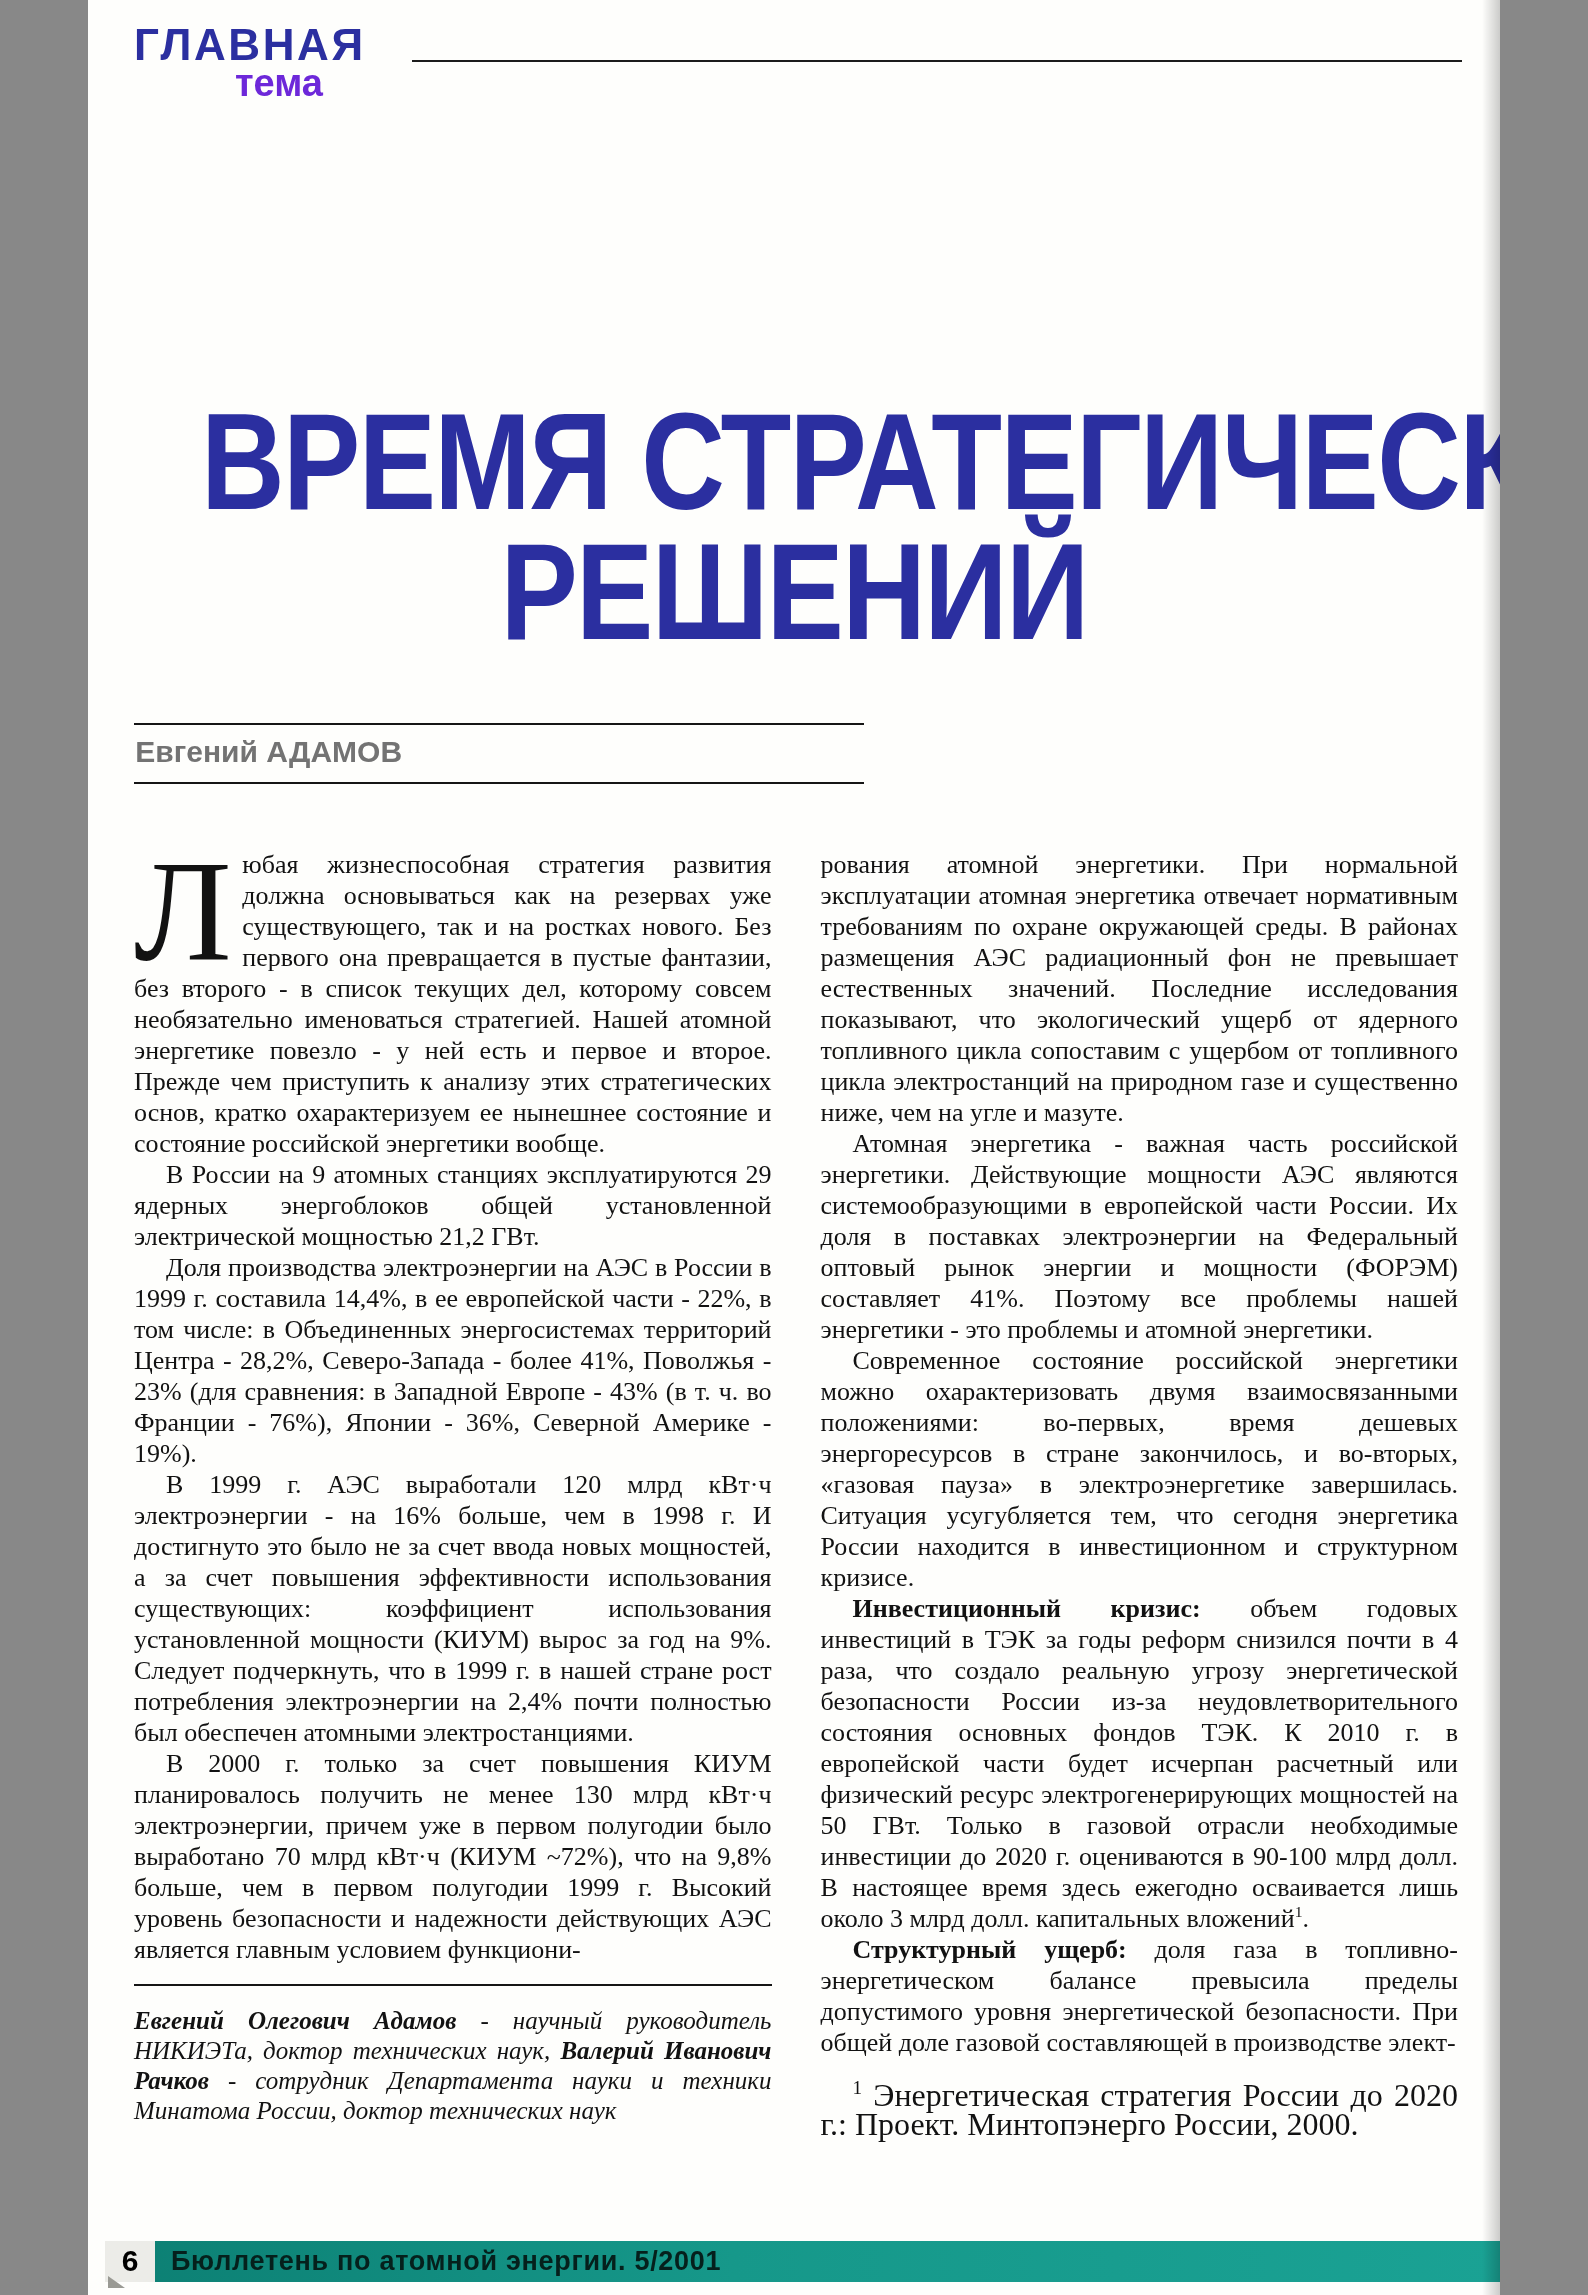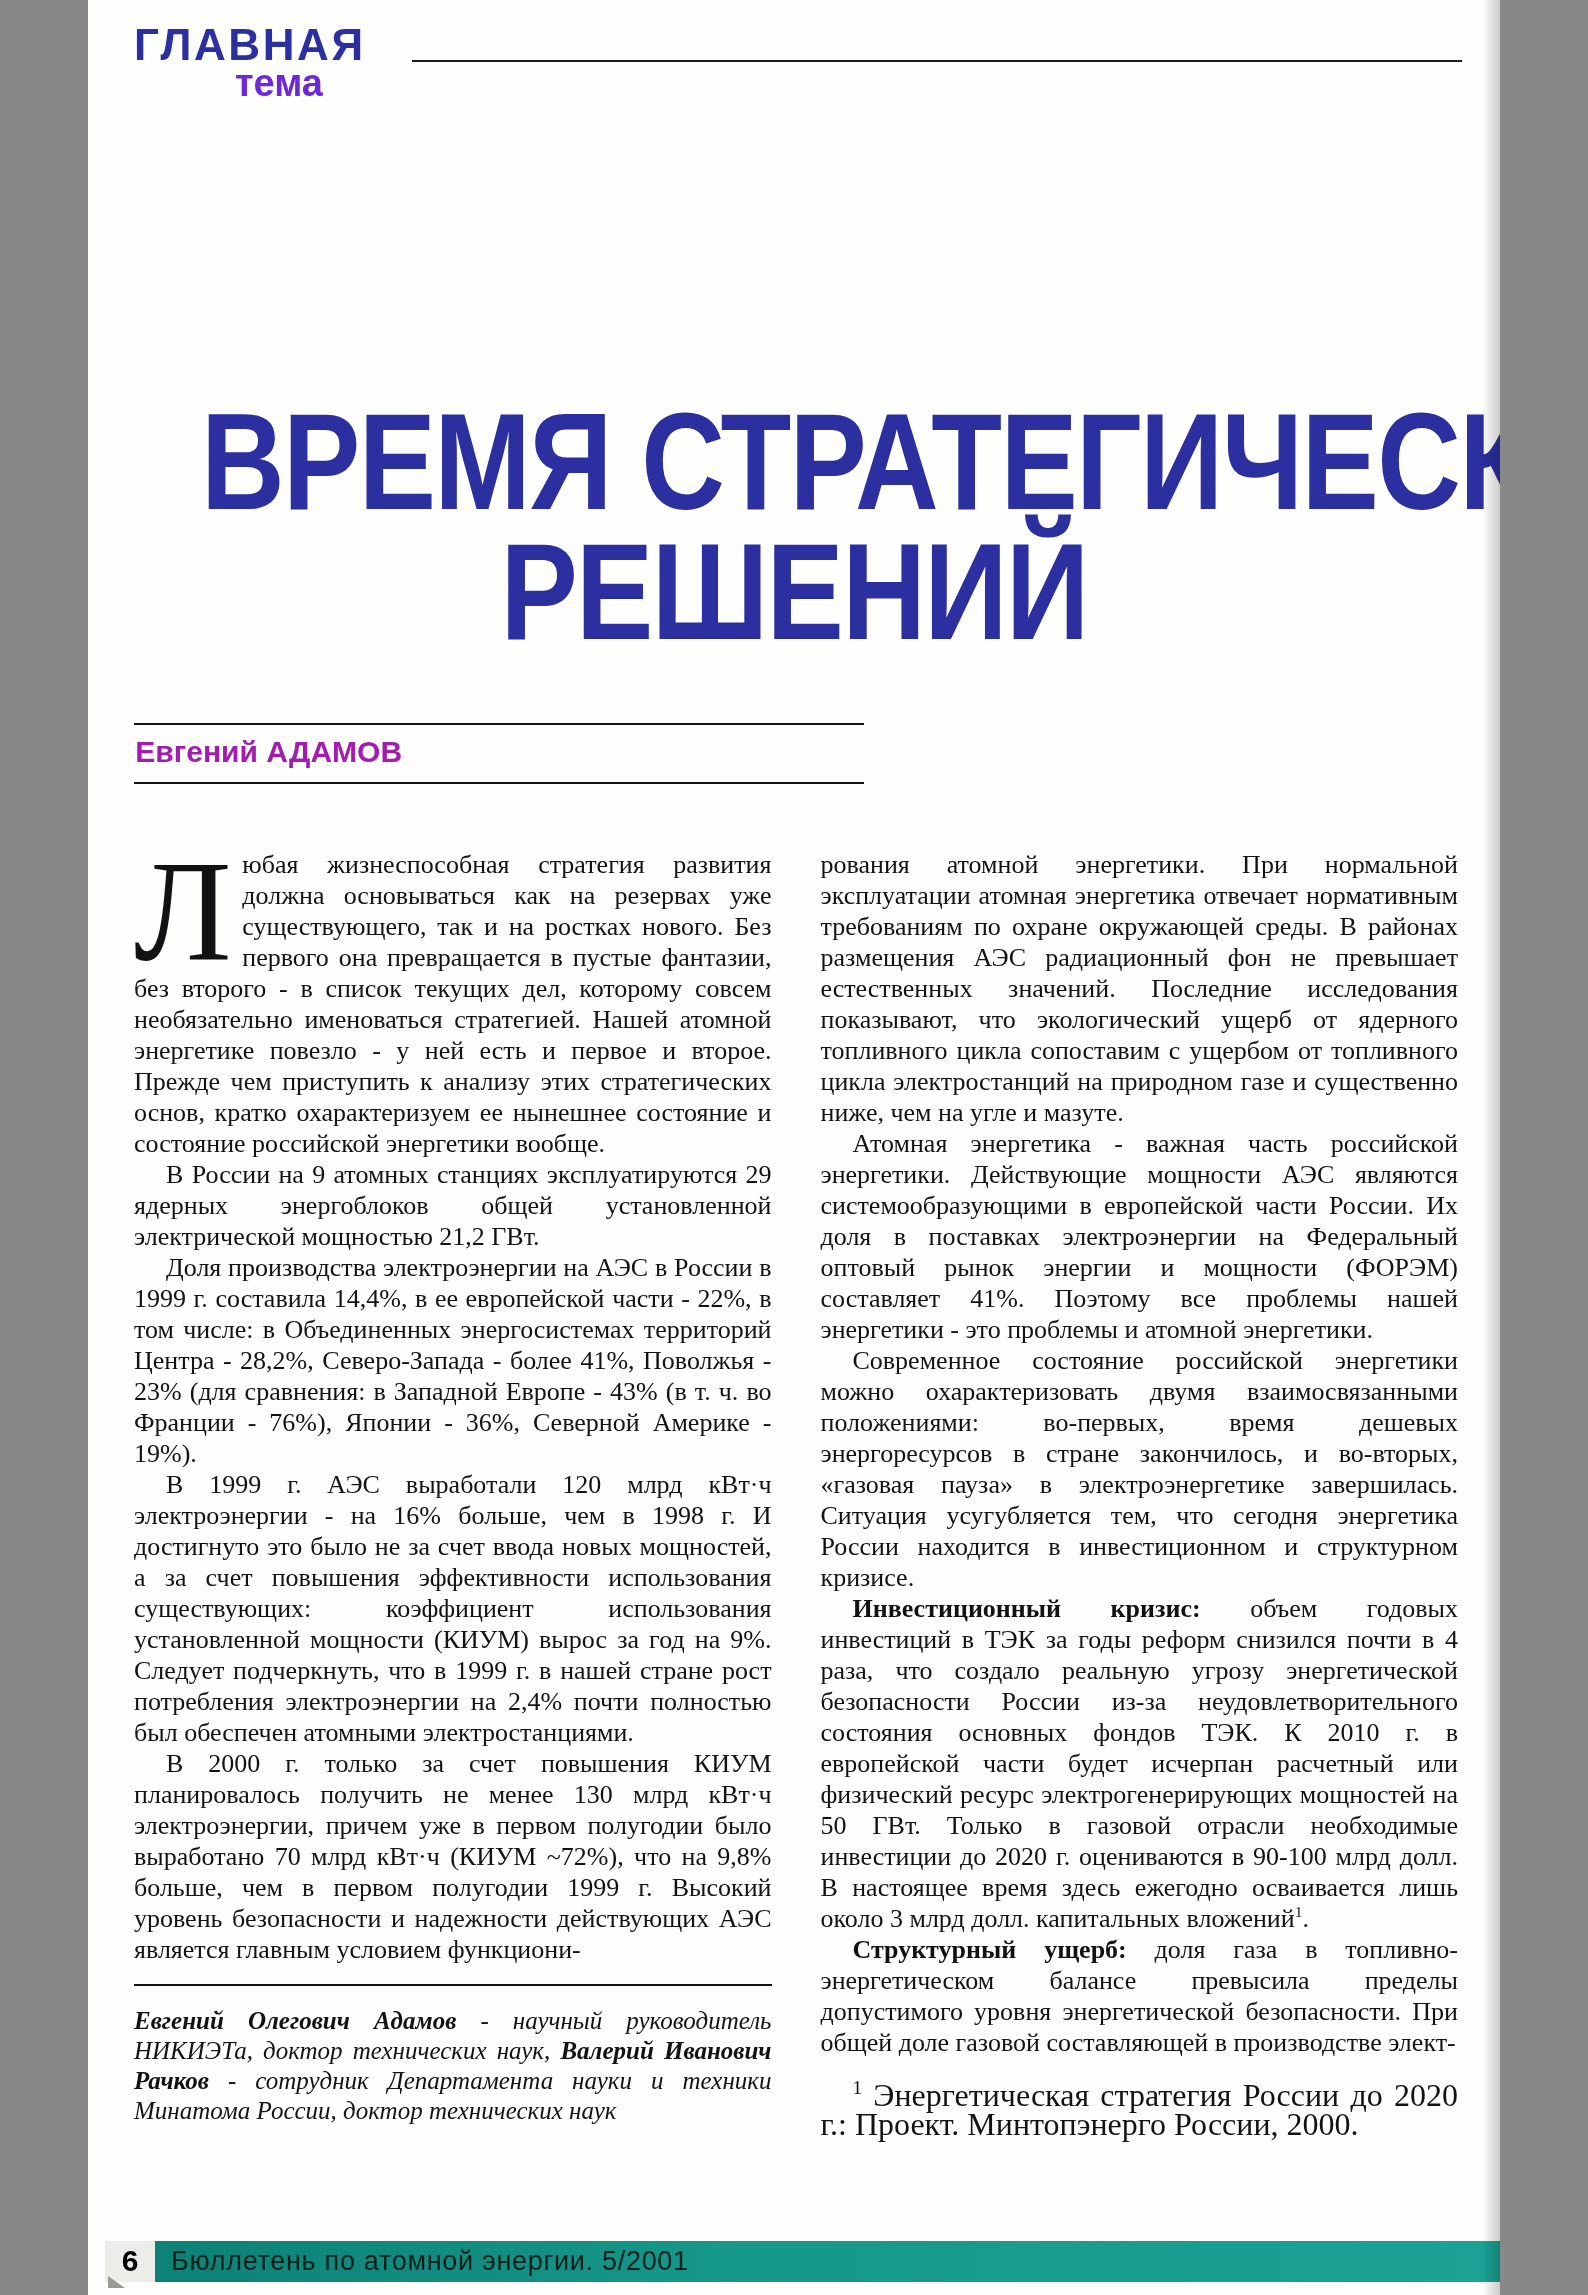--- a/index.html
+++ b/index.html
@@ -47,21 +47,21 @@
   .title-line { font-size:138px; line-height:130px; letter-spacing:-2px; white-space:nowrap; }
 
   
   .authors {
     position:absolute; top:723px; left:46px; width:729px;
     border-top:2.6px solid #151515; border-bottom:2.6px solid #151515;
     padding:8px 0 10.6px 1.3px;
   }
   .author {
     font-family:"Liberation Sans", sans-serif;
-    font-weight:700; font-size:30px; line-height:38px; color:#a21caf;
+    font-weight:700; font-size:30px; line-height:38px; color:#737373;
   }
 
   
   .columns {
     position:absolute; top:849px; left:46px; right:42px;
     display:flex; gap:49px;
   }
   .col {
     width:50%;
     text-align:justify;
@@ -116,21 +116,21 @@
     font-weight:700; font-size:30px; color:#000;
   }
   .footer-emblem {
     position:absolute; left:2.6px; bottom:-6.6px;
     width:0; height:0;
     border-left:17px solid #9a9a94;
     border-top:12px solid transparent;
   }
   .journal {
     font-family:"Liberation Sans", sans-serif;
-    font-weight:400; font-size:27px; color:#05201c;
+    font-weight:700; font-size:27px; color:#05201c;
     padding-left:16px; letter-spacing:0.7px;
   }
 </style>
 </head>
 <body>
 
 <div class="page">
 
   <div class="header">
     <span class="section">ГЛАВНАЯ</span>

